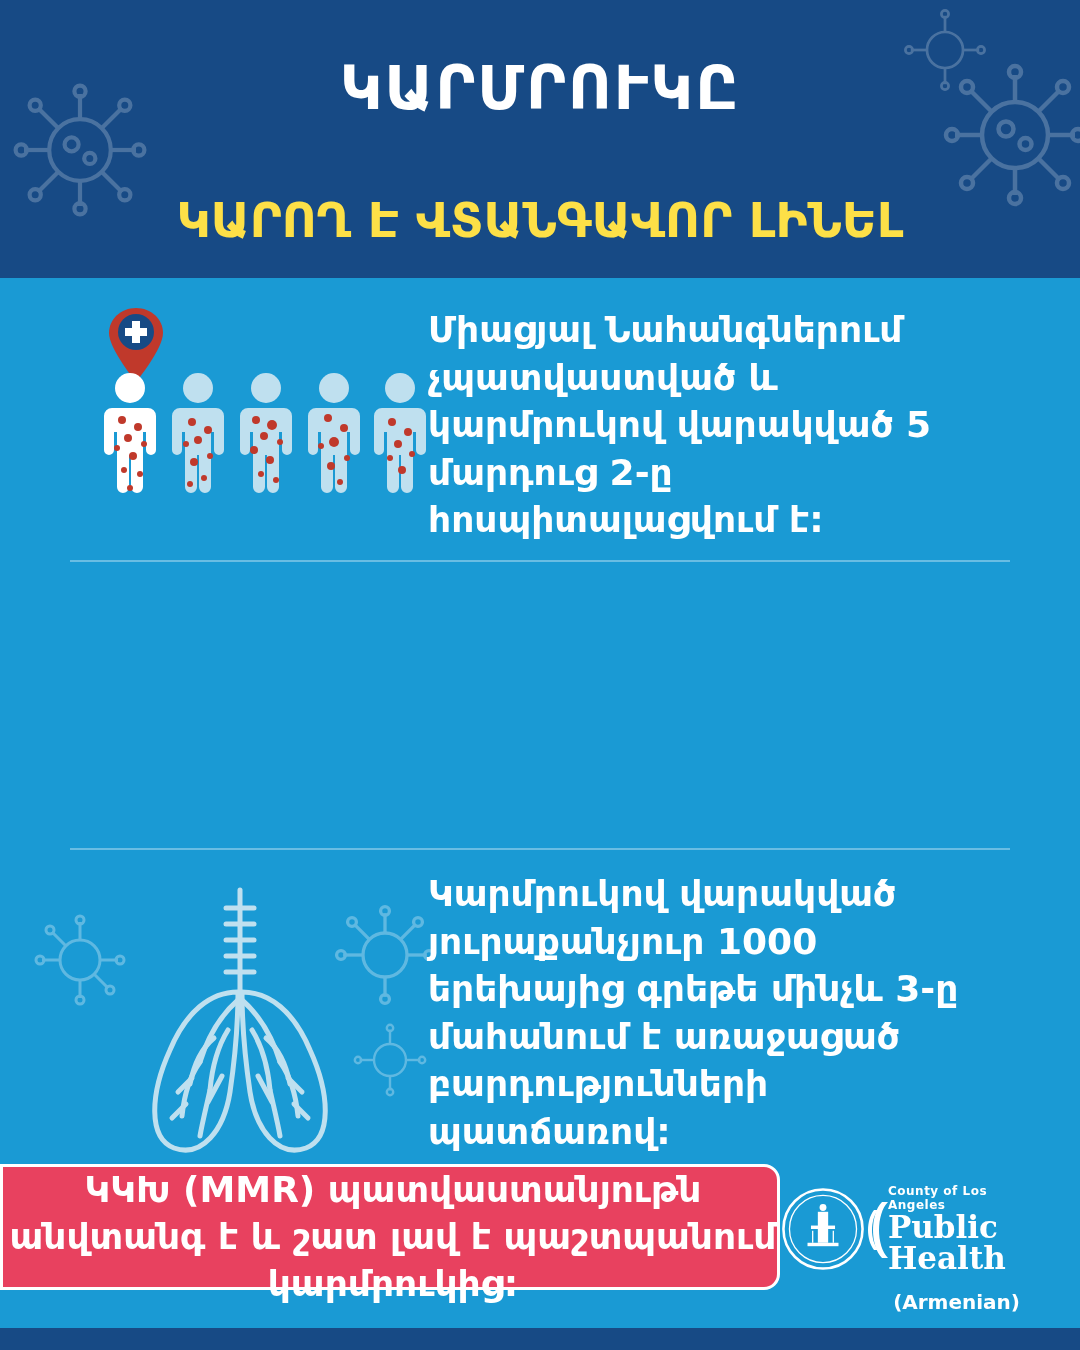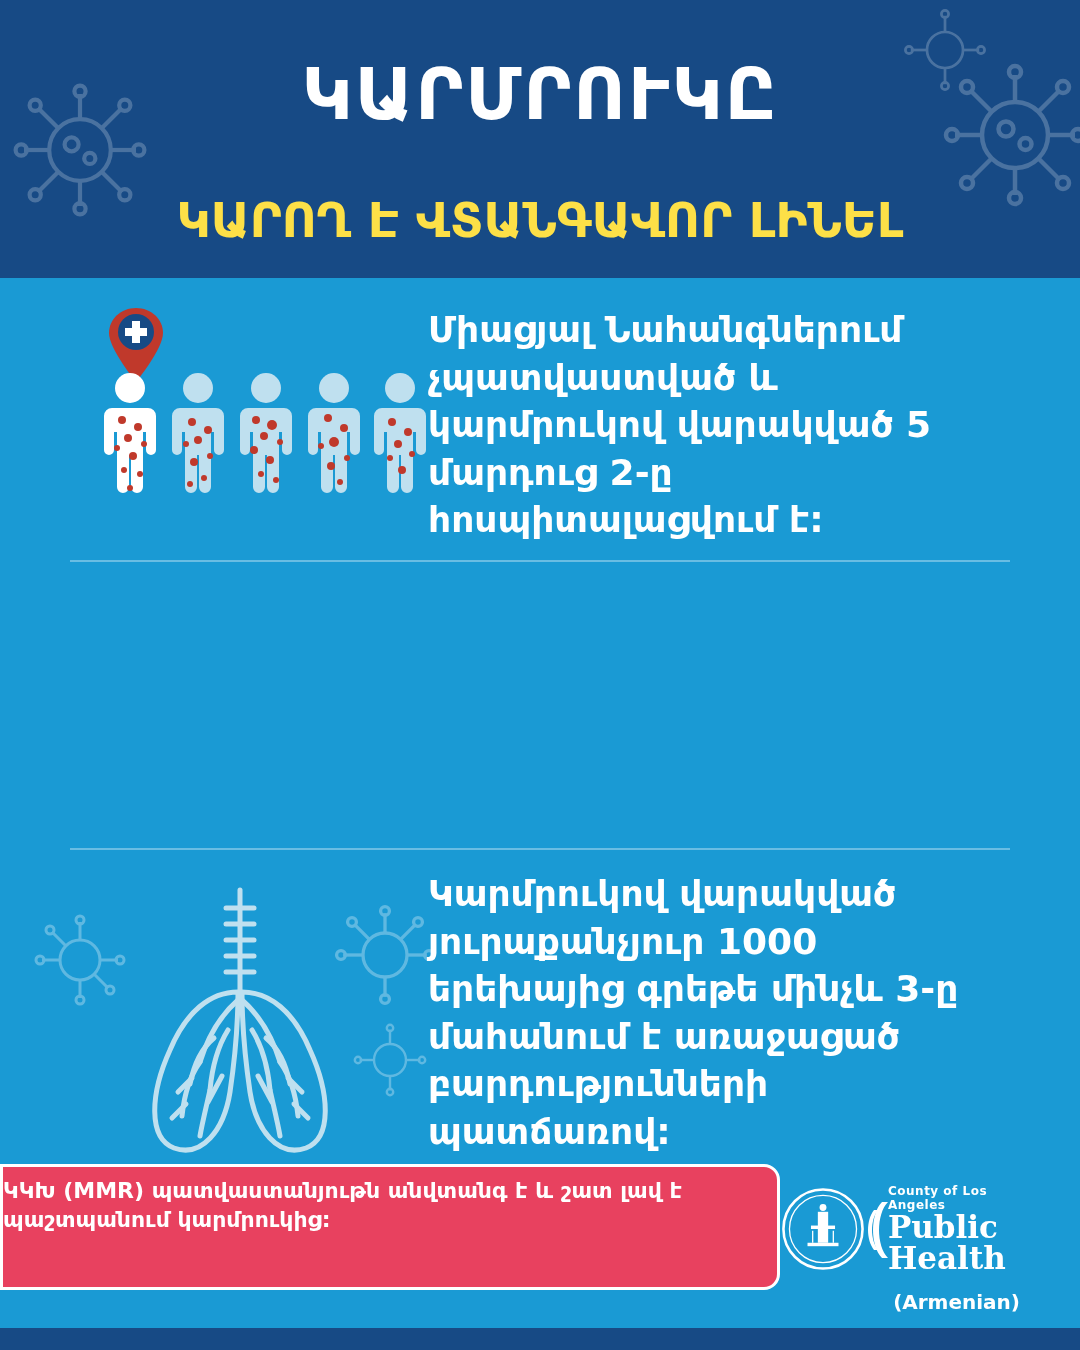--- a/index.html
+++ b/index.html
@@ -14,21 +14,21 @@
 
   
   .header{
     position:absolute;top:0;left:0;width:1080px;height:278px;
     background:#174a85;overflow:hidden;
   }
   .header .title{
     position:absolute;top:58px;left:0;width:1080px;
     text-align:center;
     color:#ffffff;
-    font-size:72px;
+    font-size:60px;
     font-weight:bold;
     letter-spacing:2px;
     line-height:1;
     font-family:"DejaVu Sans", sans-serif;
   }
   .header .subtitle{
     position:absolute;top:196px;left:0;width:1080px;
     text-align:center;
     color:#fde047;
     font-size:48px;
@@ -70,23 +70,23 @@
   .banner{
     position:absolute;left:0;bottom:60px;
     width:780px;height:126px;
     background:#e8415f;
     border:3px solid #ffffff;
     border-top-right-radius:16px;
     border-bottom-right-radius:16px;
     box-sizing:border-box;
   }
   .banner .btext{
-    position:absolute;left:0;top:10px;width:780px;
-    text-align:left;
-    color:#ffffff;font-weight:bold;font-size:22px;line-height:1.3;
+    position:absolute;left:0;top:0;width:780px;
+    text-align:center;
+    color:#ffffff;font-weight:bold;font-size:36px;line-height:1.3;
     font-family:"DejaVu Sans", sans-serif;
   }
 
   .logo{position:absolute;right:40px;bottom:62px;width:260px;height:110px;}
   .logo .lh-text{
     position:absolute;left:92px;top:6px;color:#fff;margin-left:16px;
   }
   .lh-county{font-size:12px;font-weight:bold;letter-spacing:.5px;
     font-family:"DejaVu Sans", sans-serif;}
   .lh-ph{font-size:31px;font-weight:bold;line-height:1;

